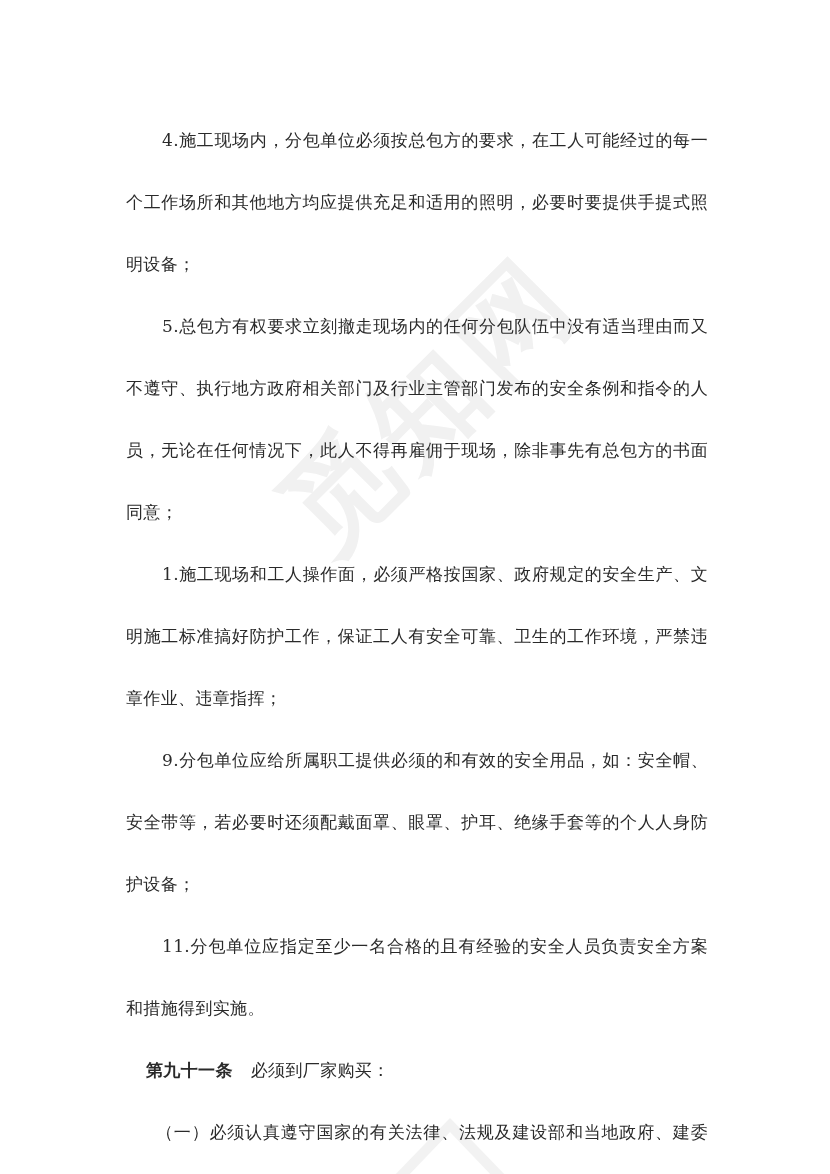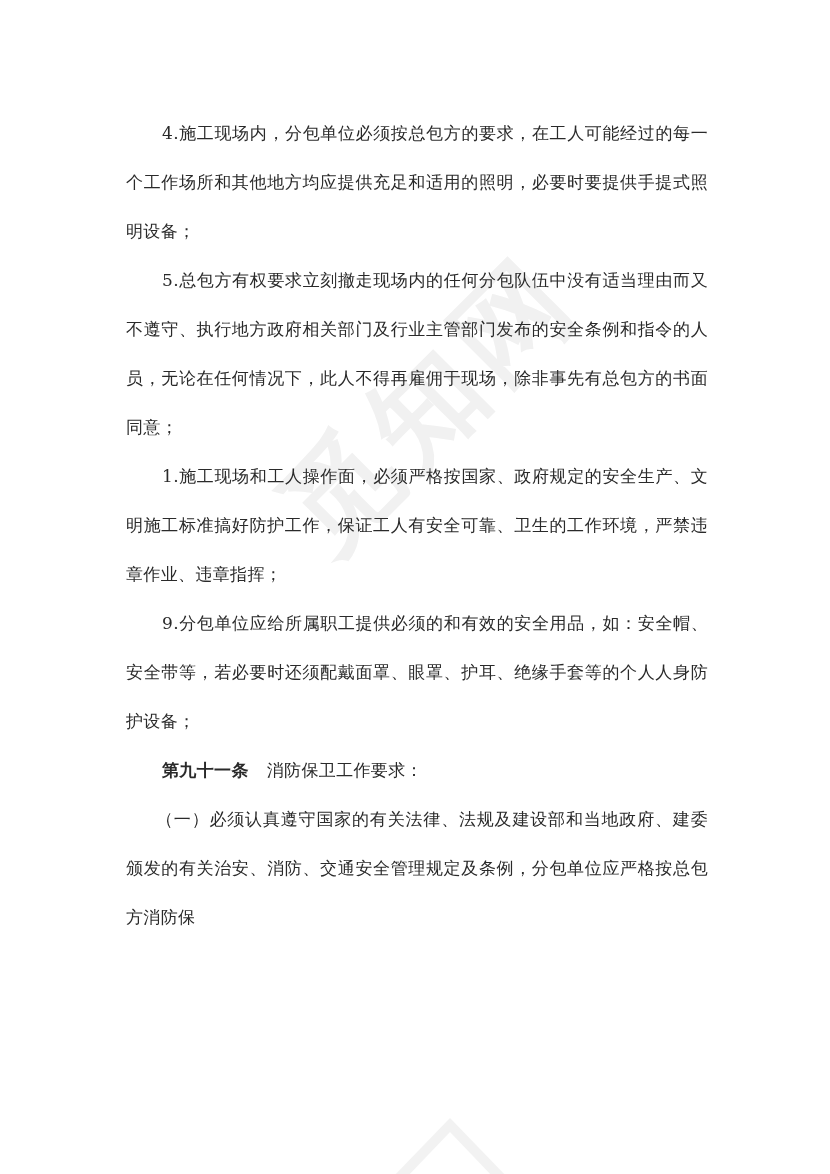--- a/index.html
+++ b/index.html
@@ -58,52 +58,52 @@
   .content {
     position: absolute;
     left: 126px;
     top: 109px;
     width: 582px;
     z-index: 1;
   }
   .para {
     margin: 0;
     font-size: 17px;
-    line-height: 49px;
+    line-height: 62px;
     text-indent: 36px;
     text-align: justify;
     letter-spacing: 0.35px;
   }
   .para.article {
     text-indent: 20px;
   }
   .para.sub {
     text-indent: 30px;
   }
   .article-title {
     font-weight: bold;
-    margin-left: 16px;
   }
   .article-gap {
     display: inline-block;
     width: 18px;
   }
 </style>
 </head>
 <body>
 
 <div class="page">
 
   <div class="watermark wm-main">觅知网</div>
   <div class="watermark wm-logo"></div>
   <div class="watermark wm-logo-inner"></div>
 
   <div class="content">
     <p class="para">4.施工现场内，分包单位必须按总包方的要求，在工人可能经过的每一个工作场所和其他地方均应提供充足和适用的照明，必要时要提供手提式照明设备；</p>
     <p class="para">5.总包方有权要求立刻撤走现场内的任何分包队伍中没有适当理由而又不遵守、执行地方政府相关部门及行业主管部门发布的安全条例和指令的人员，无论在任何情况下，此人不得再雇佣于现场，除非事先有总包方的书面同意；</p>
     <p class="para">1.施工现场和工人操作面，必须严格按国家、政府规定的安全生产、文明施工标准搞好防护工作，保证工人有安全可靠、卫生的工作环境，严禁违章作业、违章指挥；</p>
     <p class="para">9.分包单位应给所属职工提供必须的和有效的安全用品，如：安全帽、安全带等，若必要时还须配戴面罩、眼罩、护耳、绝缘手套等的个人人身防护设备；</p>
+    <p class="para">11.分包单位应指定至少一名合格的且有经验的安全人员负责安全方案和措施得到实施。</p>
 
-    <p class="para article"><span class="article-title">第九十一条</span><span class="article-gap"></span><span>消防保卫工作要求：</span></p>
+    <p class="para article"><span class="article-title">第九十一条</span><span class="article-gap"></span><span>必须到厂家购买：</span></p>
 
     <p class="para sub">（一）必须认真遵守国家的有关法律、法规及建设部和当地政府、建委颁发的有关治安、消防、交通安全管理规定及条例，分包单位应严格按总包方消防保</p>
   </div>
 </div>
 
 </body></html>

